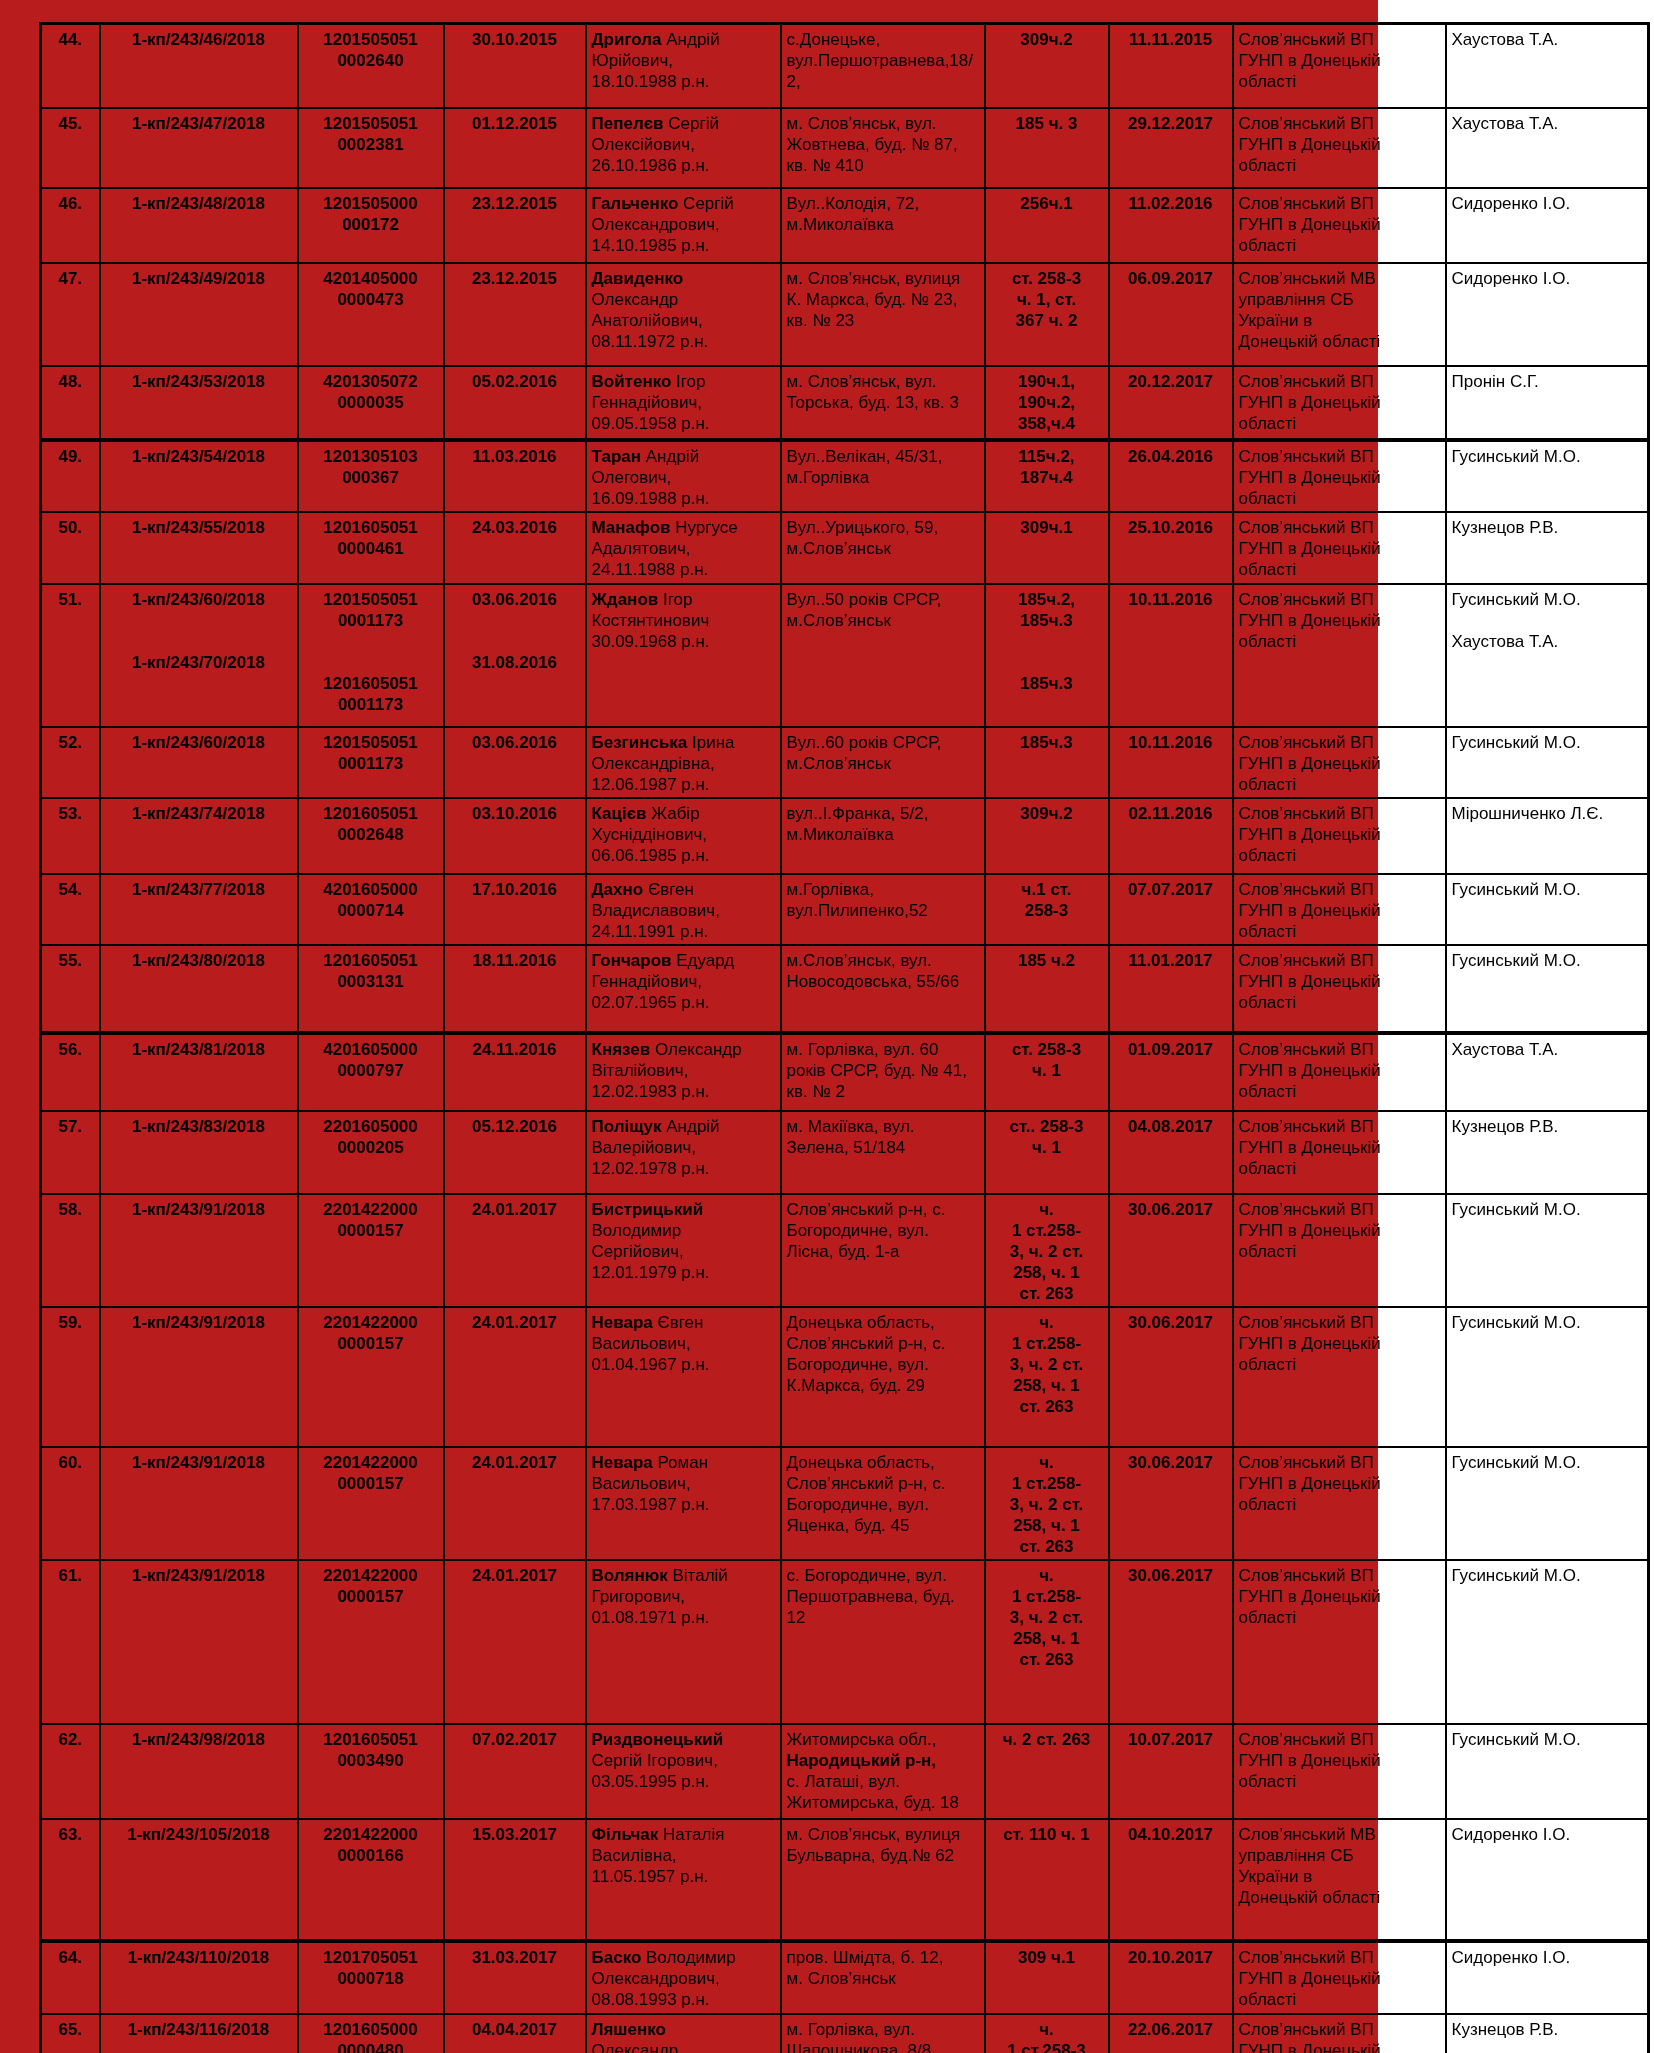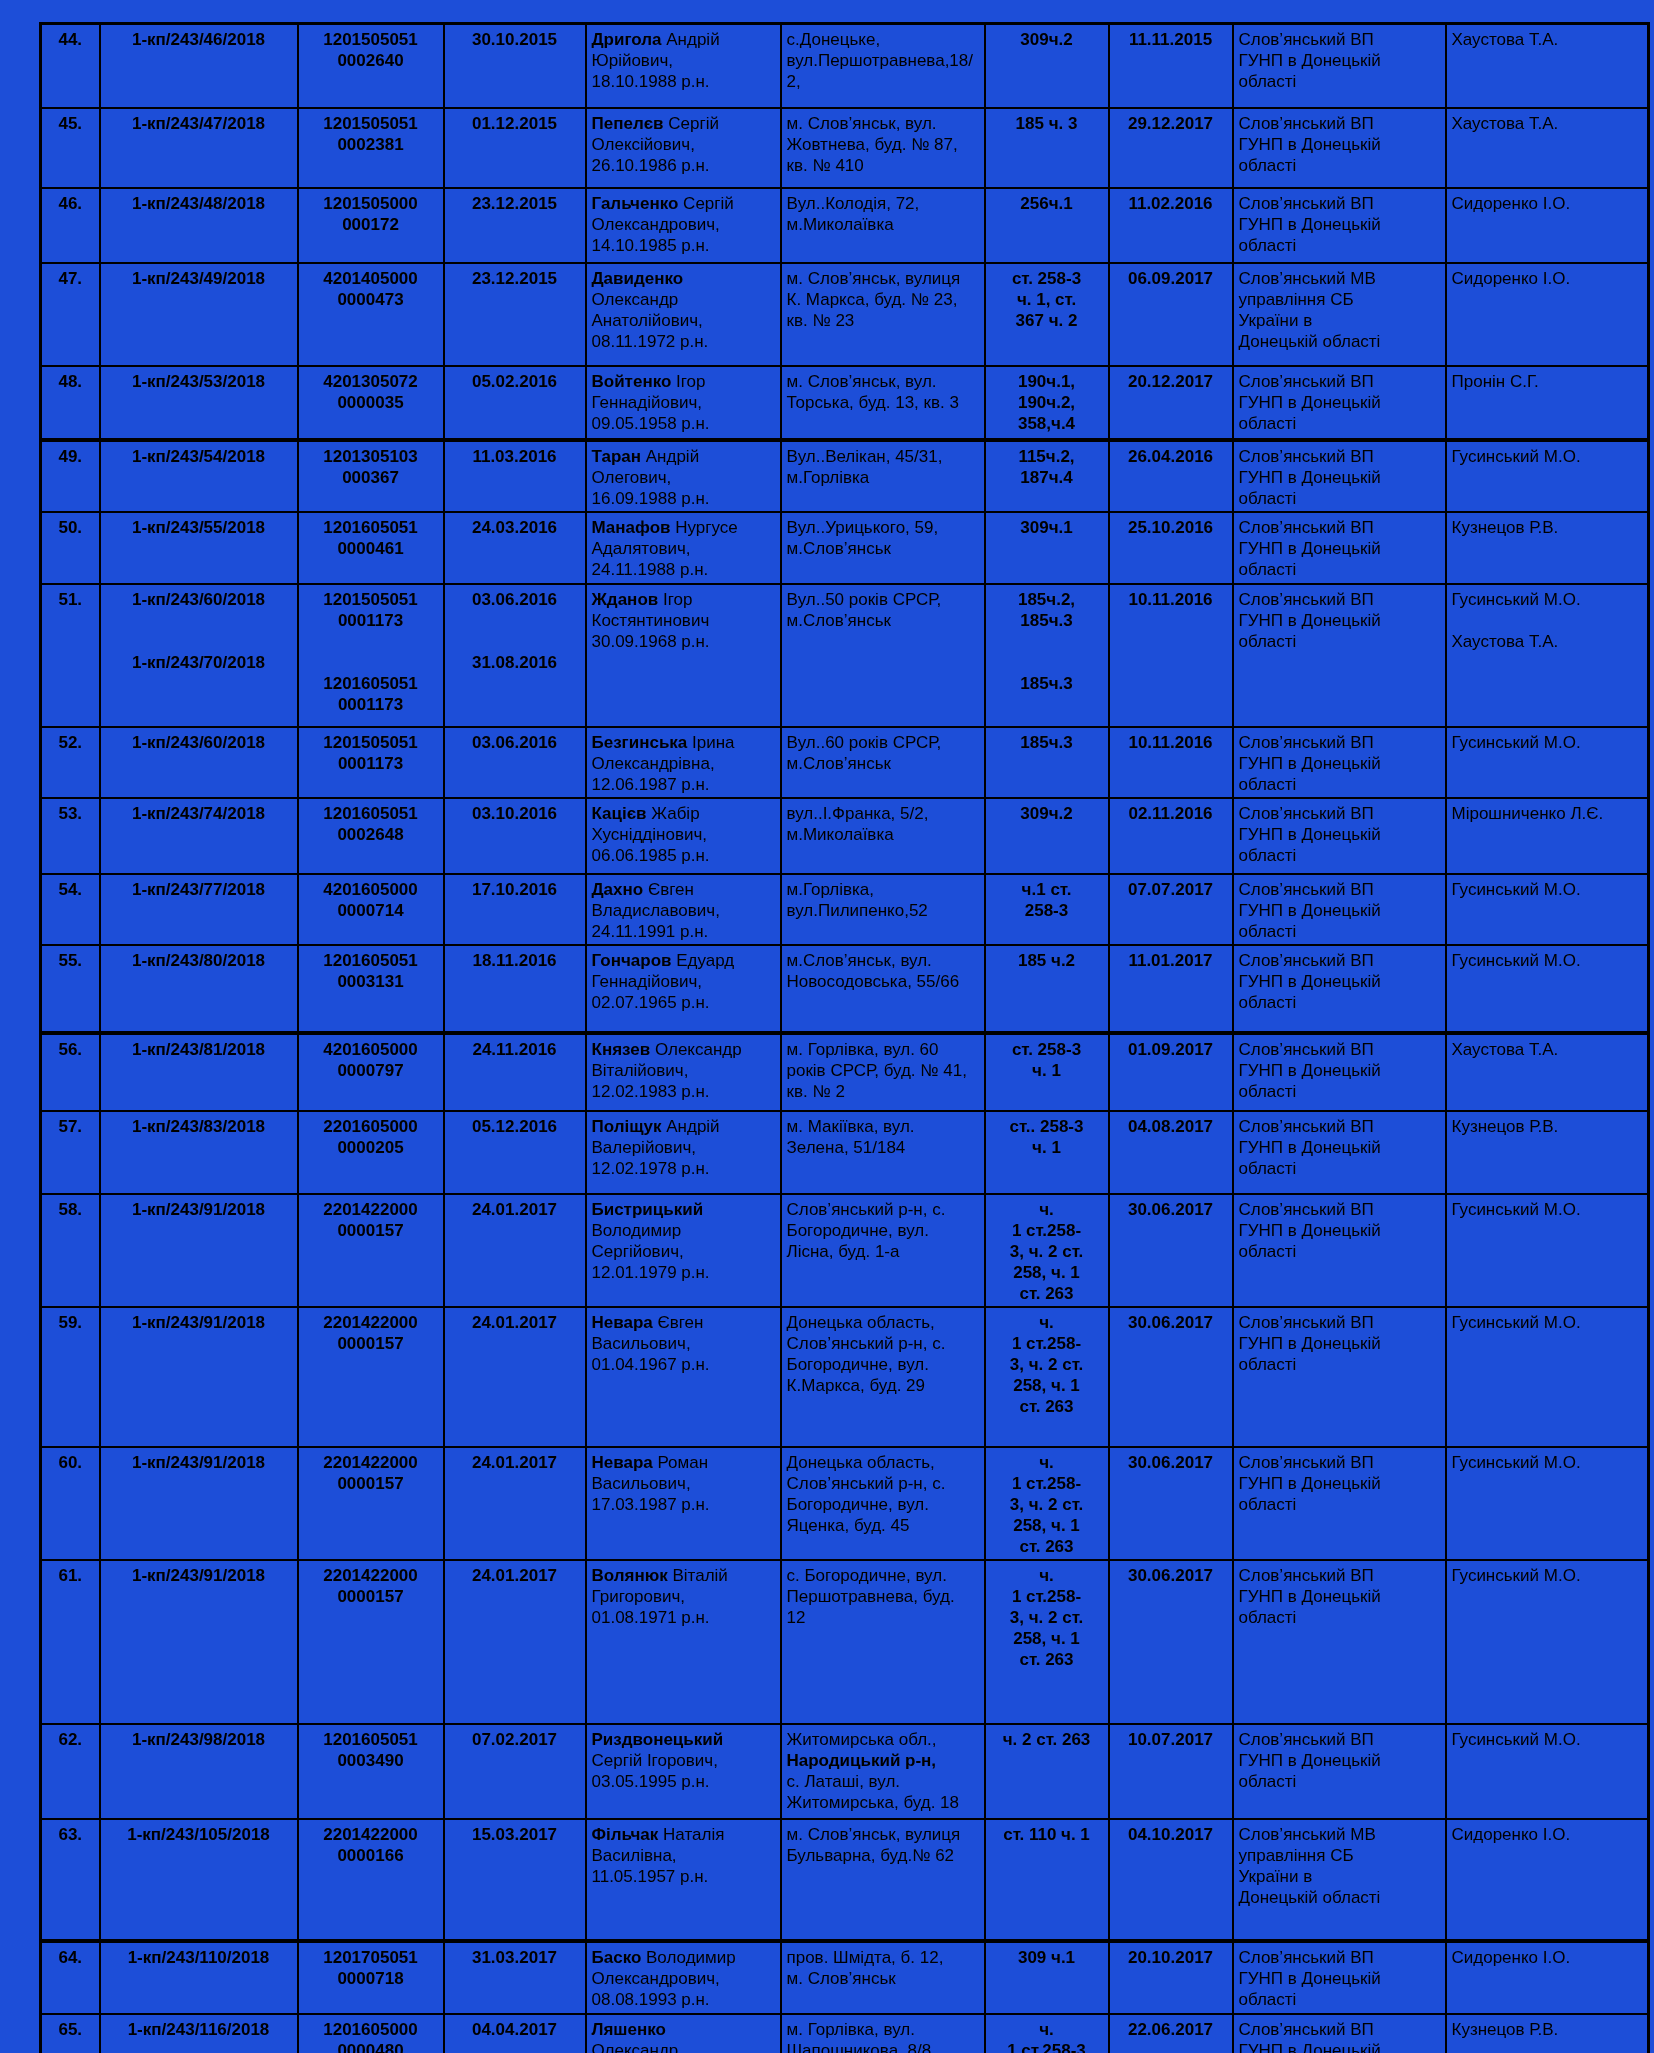--- a/index.html
+++ b/index.html
@@ -6,23 +6,23 @@
     margin: 0;
     padding: 0;
     background: #ffffff;
     width: 1654px;
     height: 2053px;
     overflow: hidden;
     font-family: "Liberation Sans", sans-serif;
   }
   .page {
     position: relative;
-    width: 1654px;
+    width: 1378px;
     height: 2053px;
-    background: #1d4ed8;
+    background: #b91c1c;
   }
   table.register {
     position: absolute;
     left: 39px;
     top: 22px;
     width: 1608px;
     border-collapse: collapse;
     table-layout: fixed;
     border: 3px solid #000000;
     font-size: 17px;

